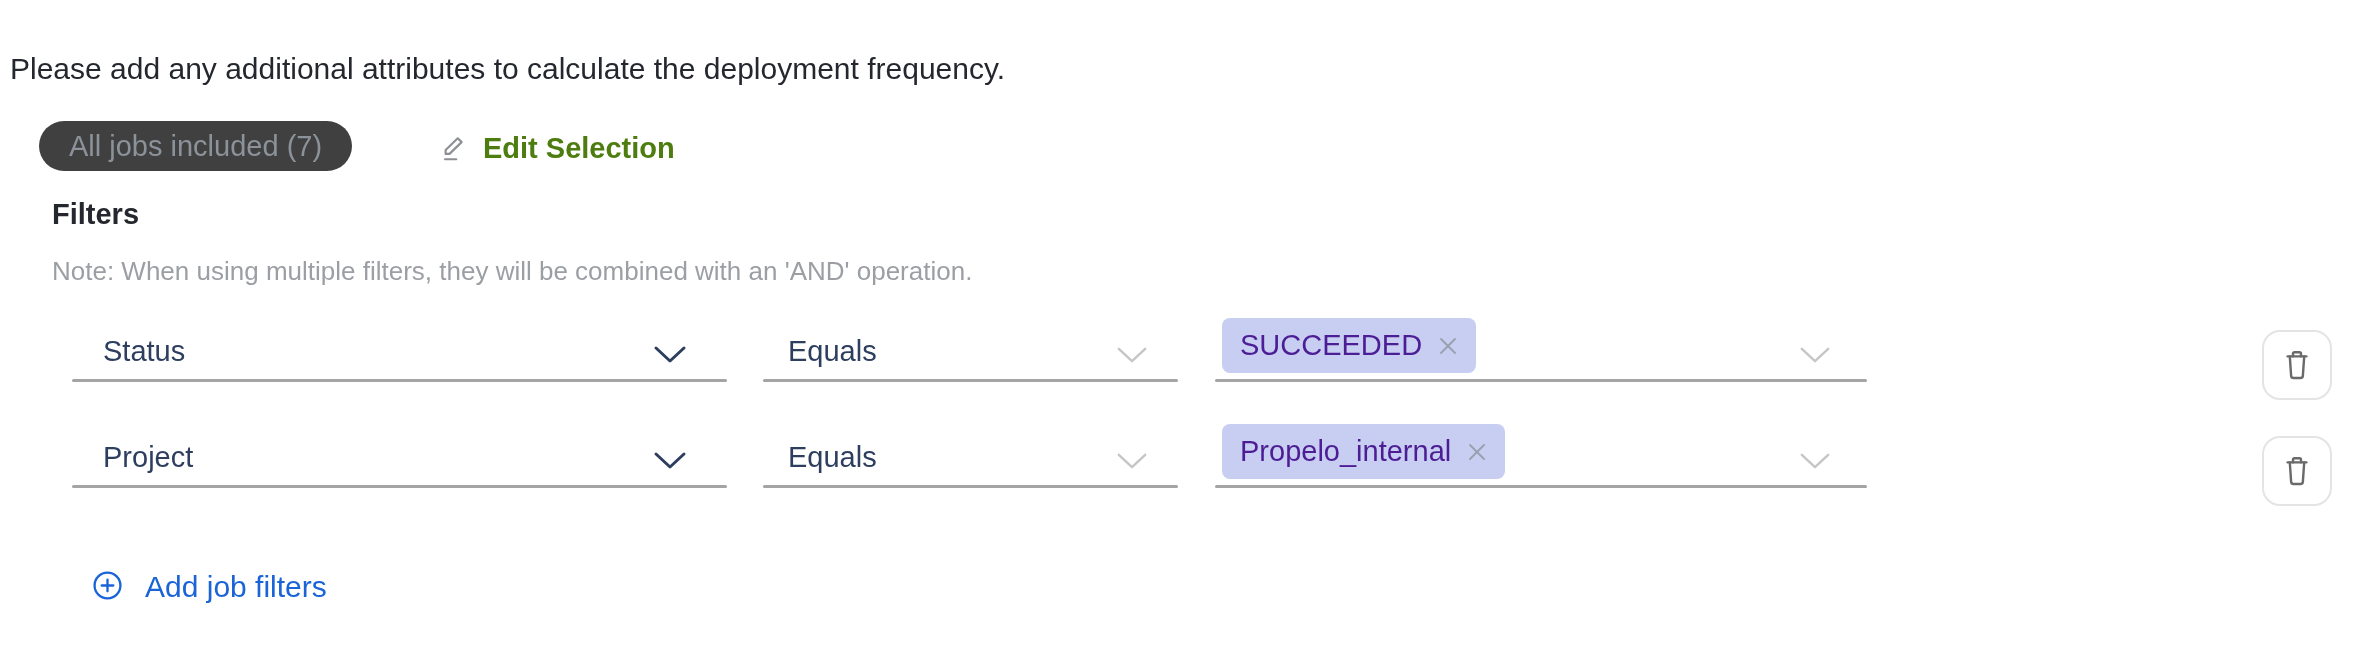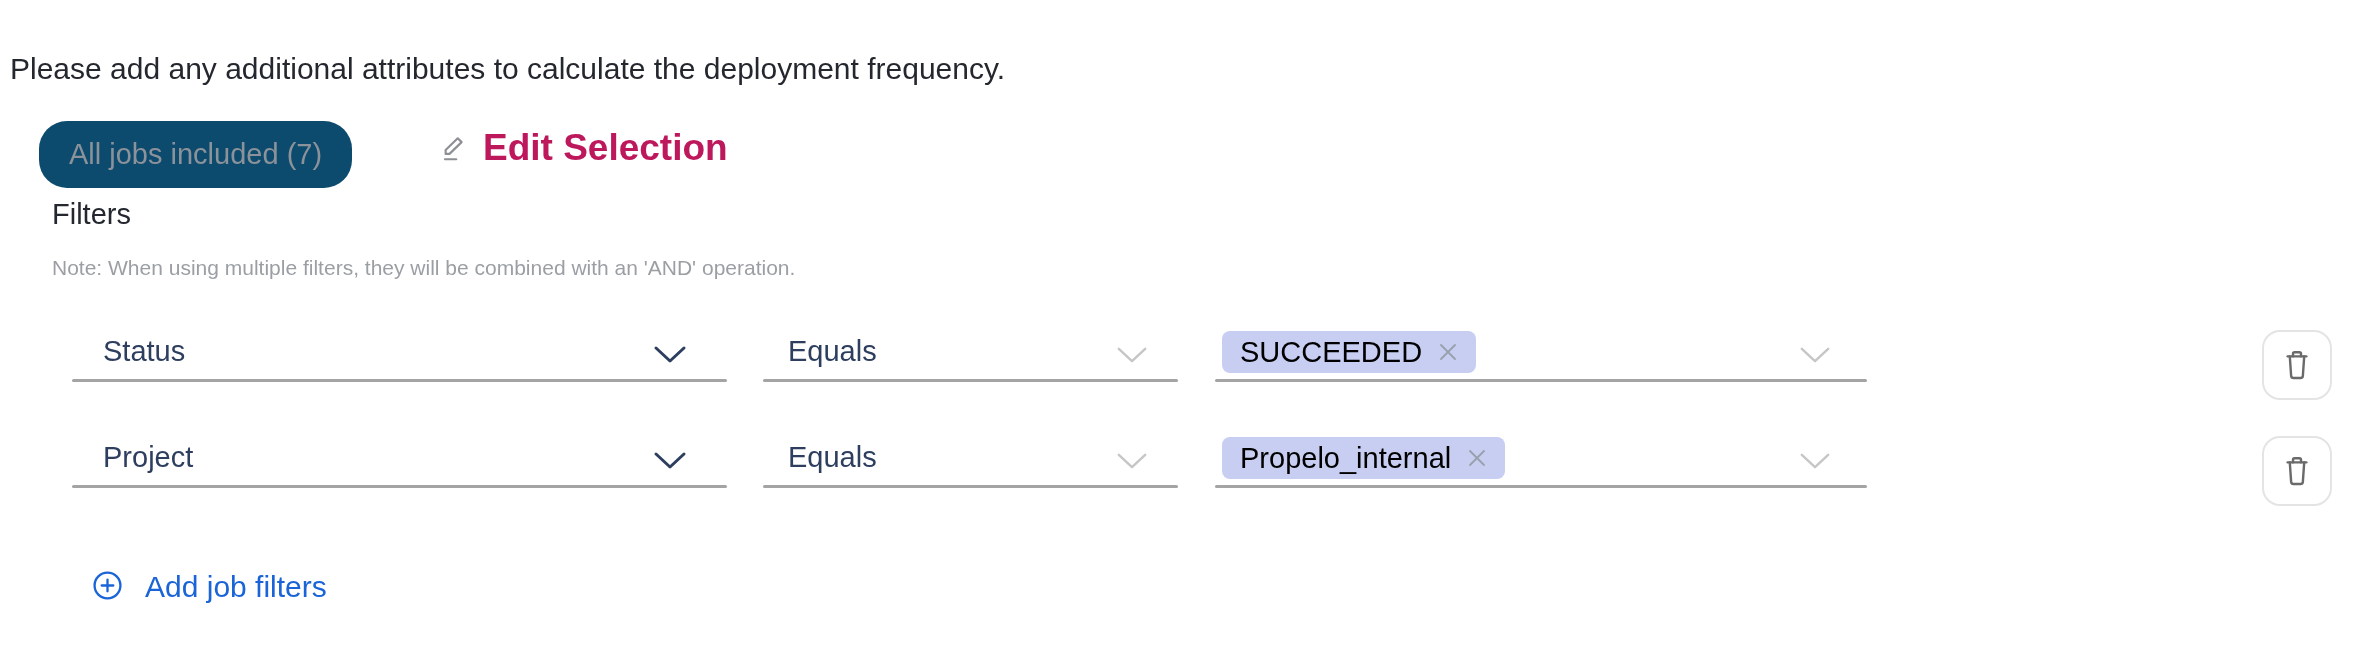--- a/index.html
+++ b/index.html
@@ -6,38 +6,38 @@
   html,body { width:2376px; height:654px; background:#ffffff;
     font-family:"Liberation Sans", sans-serif; position:relative; overflow:hidden; }
 
   .instruction {
     position:absolute; left:10px; top:52px;
     font-size:30px; line-height:1.15; color:#24282e;
   }
 
   
   .jobs-badge {
-    position:absolute; left:39px; top:121px; height:67px;
+    position:absolute; left:39px; top:121px; height:50px;
     display:inline-flex; align-items:center; padding:0 30px;
-    background:#0c4a6e; border-radius:28px;
+    background:#404040; border-radius:28px;
     font-size:29px; color:#8b929a;
   }
   .edit-link {
     position:absolute; left:440px; top:128px; height:40px;
     display:flex; align-items:center; gap:13px; cursor:pointer;
   }
-  .edit-link .txt { font-size:37px; font-weight:600; color:#be185d; }
+  .edit-link .txt { font-size:29px; font-weight:600; color:#4d7c0f; }
 
   .filters-heading {
     position:absolute; left:52px; top:198px;
-    font-size:29px; font-weight:400; color:#24282e;
+    font-size:29px; font-weight:700; color:#24282e;
   }
   .note {
     position:absolute; left:52px; top:256px;
-    font-size:21px; color:#9b9fa4;
+    font-size:26px; color:#9b9fa4;
   }
 
   
   .filter-row { position:absolute; left:0; width:2376px; height:70px; }
   .filter-row.r0 { top:318px; }
   .filter-row.r1 { top:424px; }
 
   .uselect {
     position:absolute; height:64px; top:0; cursor:pointer;
   }
@@ -55,23 +55,23 @@
   .sel-attr .chev { right:40px; }
   .sel-op     { left:763px; width:415px; }
   .sel-op .sel-label { left:25px;margin-top:34px; }
   .sel-op .chev { right:30px; }
   .sel-values { left:1215px; width:652px; }
   .sel-values .chev { right:36px; }
 
   .tagwrap { position:absolute; left:7px; bottom:9px; display:flex; gap:12px; }
   .tag {
     display:inline-flex; align-items:center; gap:16px;
-    height:42px; padding:0 18px;
+    height:55px; padding:0 18px;
     background:#c7cef2; border-radius:8px;
-    font-size:29px; color:#000000; white-space:nowrap;
+    font-size:29px; color:#4c1d95; white-space:nowrap;
   }
   .tag .x { display:inline-flex; cursor:pointer; }
 
   .trash-btn {
     position:absolute; left:2262px; top:12px; width:70px; height:70px;
     background:#ffffff; border:2px solid #e4e4e4; border-radius:18px;
     display:flex; align-items:center; justify-content:center; cursor:pointer;
   }
 
   .add-filters {

